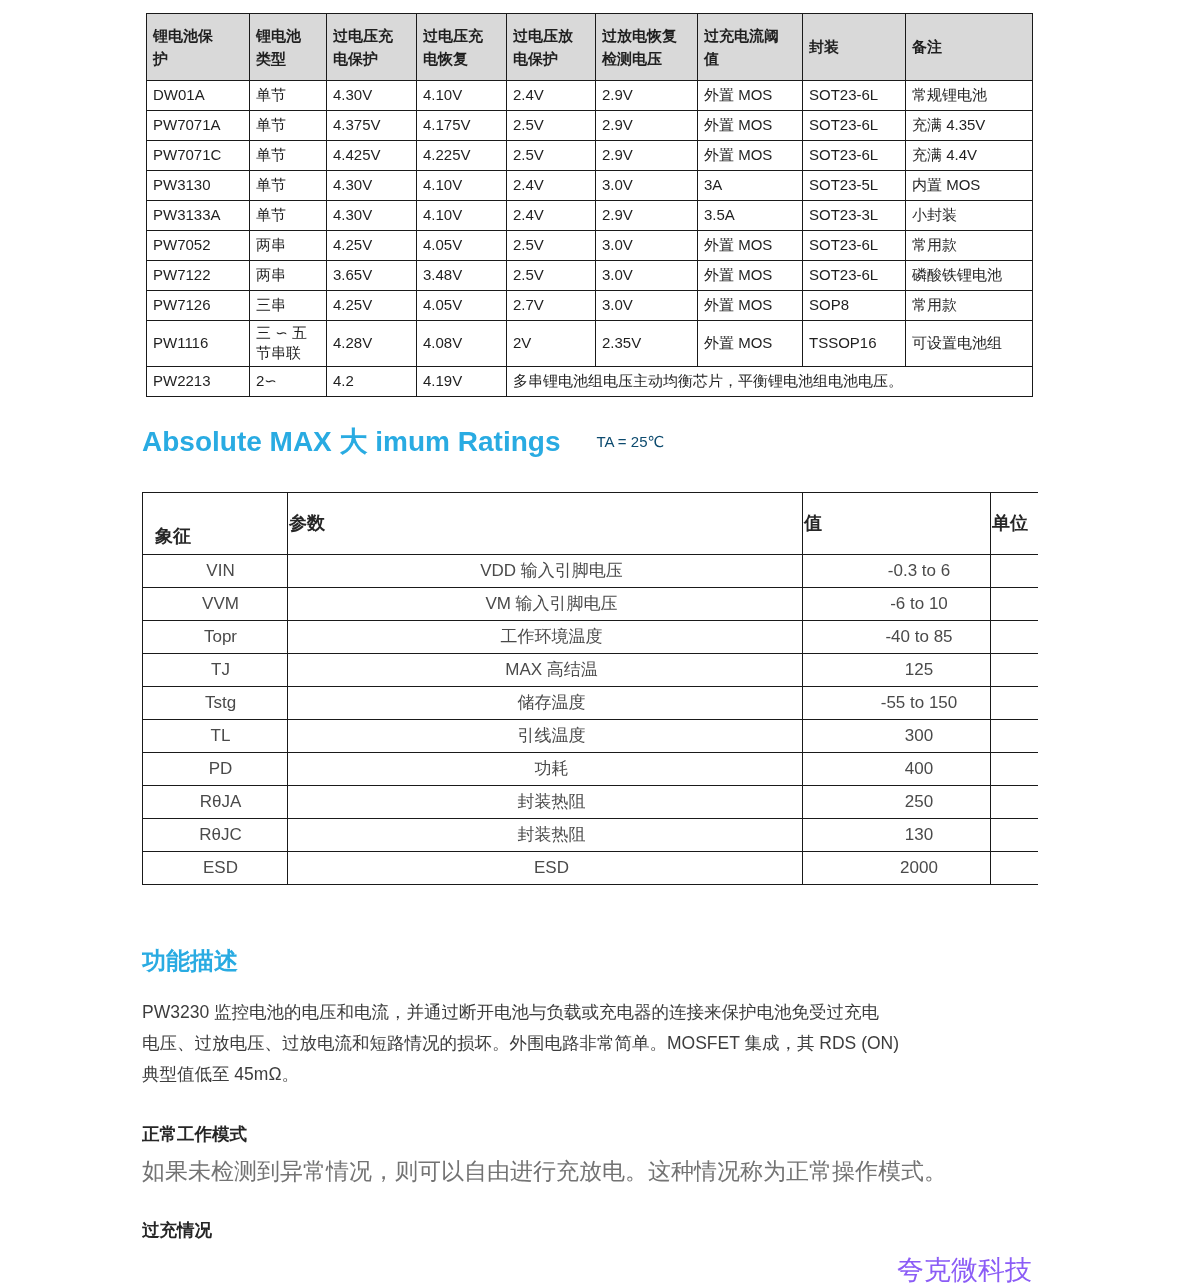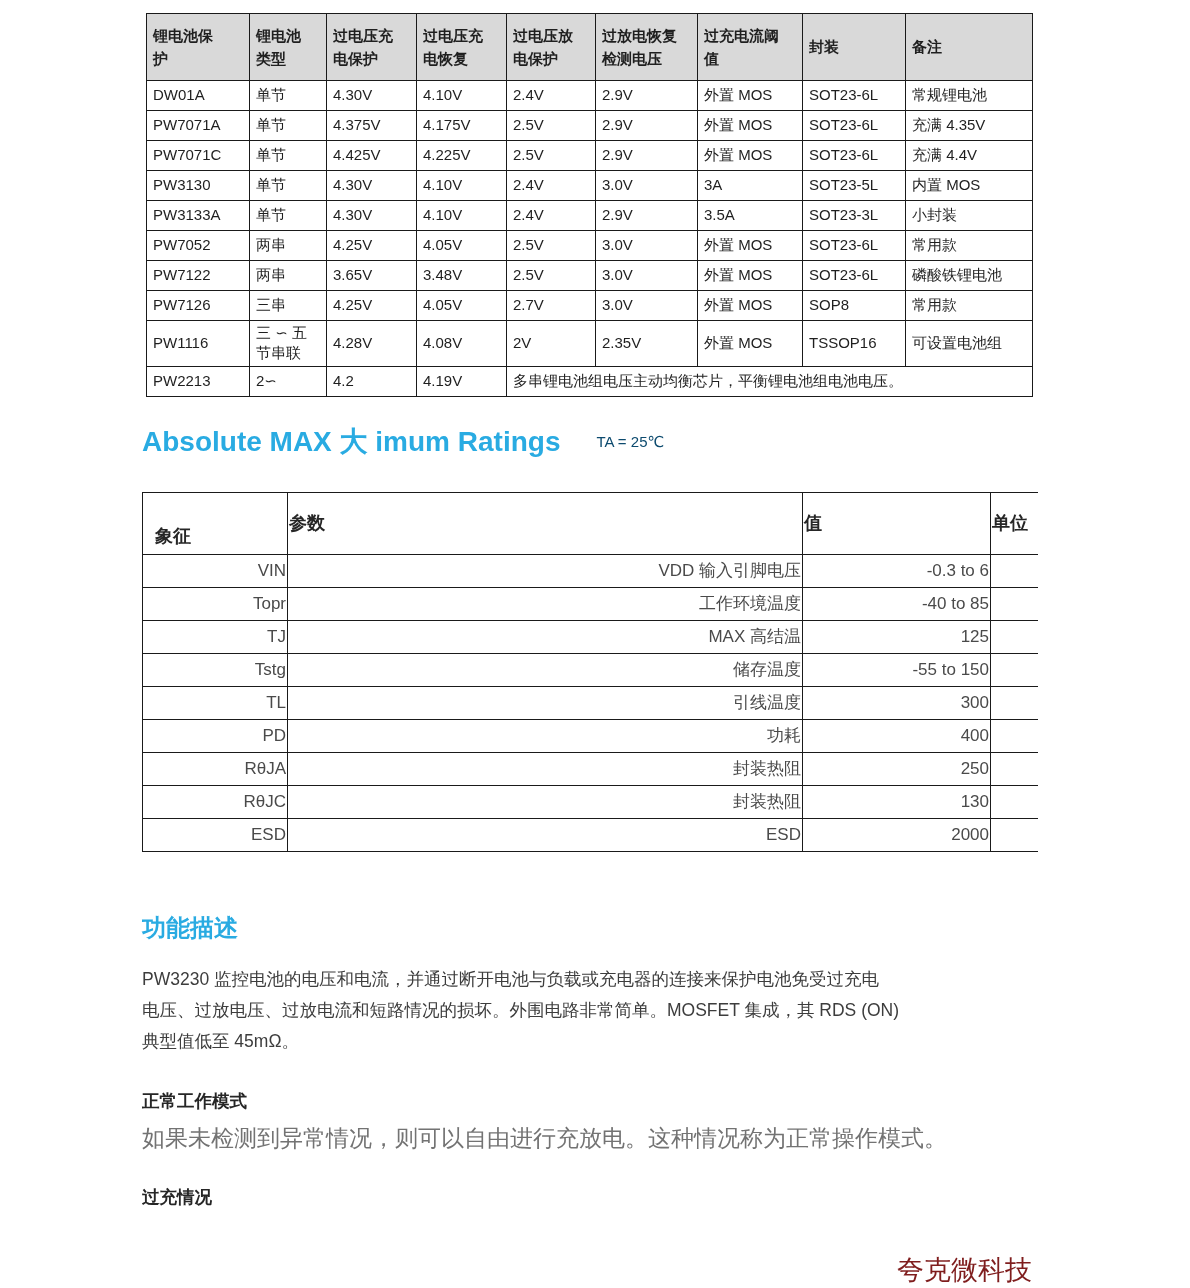--- a/index.html
+++ b/index.html
@@ -23,33 +23,33 @@
   
   .heading1{margin-top:26px;display:flex;align-items:center;gap:36px;}
   .heading1 .title{font-size:28px;font-weight:bold;color:#29ABE2;text-align:right;}
   .heading1 .cond{font-size:15px;color:#0c4a6e;}
 
   
   .t2{margin-top:31px;width:978px;font-size:17px;color:#4a4a4a;}
   .t2 th,.t2 td{border:1px solid #1a1a1a;overflow:hidden;}
   .t2 thead th{font-size:18px;font-weight:bold;color:#262626;height:55px;text-align:left;vertical-align:middle;}
   .t2 thead th.sym{text-align:left;vertical-align:bottom;padding:0 0 6px 12px;}
-  .t2 td{height:30px;vertical-align:middle;text-align:right;}
+  .t2 td{height:30px;vertical-align:middle;text-align:center;}
   .t2 td:nth-child(1){padding-left:12px;}
   .t2 td:nth-child(2){padding-left:14px;}
   .t2 td:nth-child(3){padding-left:46px;}
   .t2 td:nth-child(4){padding-left:14px;}
 
   
   .sec-title{margin-top:60px;font-size:24px;font-weight:bold;color:#29ABE2;}
   .body-text{margin:20px 0 0;font-size:17.5px;line-height:31px;color:#3d3d3d;white-space:pre-line;width:935px;}
   .sub-title{margin-top:32px;font-size:17.5px;font-weight:bold;color:#262626;}
   .sub-body{margin:10px 0 0;font-size:23px;line-height:30px;color:#737373;width:935px;}
 
-  .watermark{position:absolute;right:6px;bottom:0;font-size:27px;color:#7f1d1d;}
+  .watermark{position:absolute;right:6px;bottom:0;font-size:27px;color:#8b5cf6;}
 </style>
 </head>
 <body>
 
 <div class="page">
   <div class="content">
 
     <table class="t1">
       <colgroup>
         <col style="width:103px">
@@ -214,20 +214,26 @@
         </tr>
       </thead>
       <tbody>
           <tr>
             <td>VIN</td>
             <td>VDD 输入引脚电压</td>
             <td>-0.3 to 6</td>
             <td>V</td>
           </tr>
           <tr>
+            <td>VVM</td>
+            <td>VM 输入引脚电压</td>
+            <td>-6 to 10</td>
+            <td>V</td>
+          </tr>
+          <tr>
             <td>Topr</td>
             <td>工作环境温度</td>
             <td>-40 to 85</td>
             <td>℃</td>
           </tr>
           <tr>
             <td>TJ</td>
             <td>MAX 高结温</td>
             <td>125</td>
             <td>℃</td>

